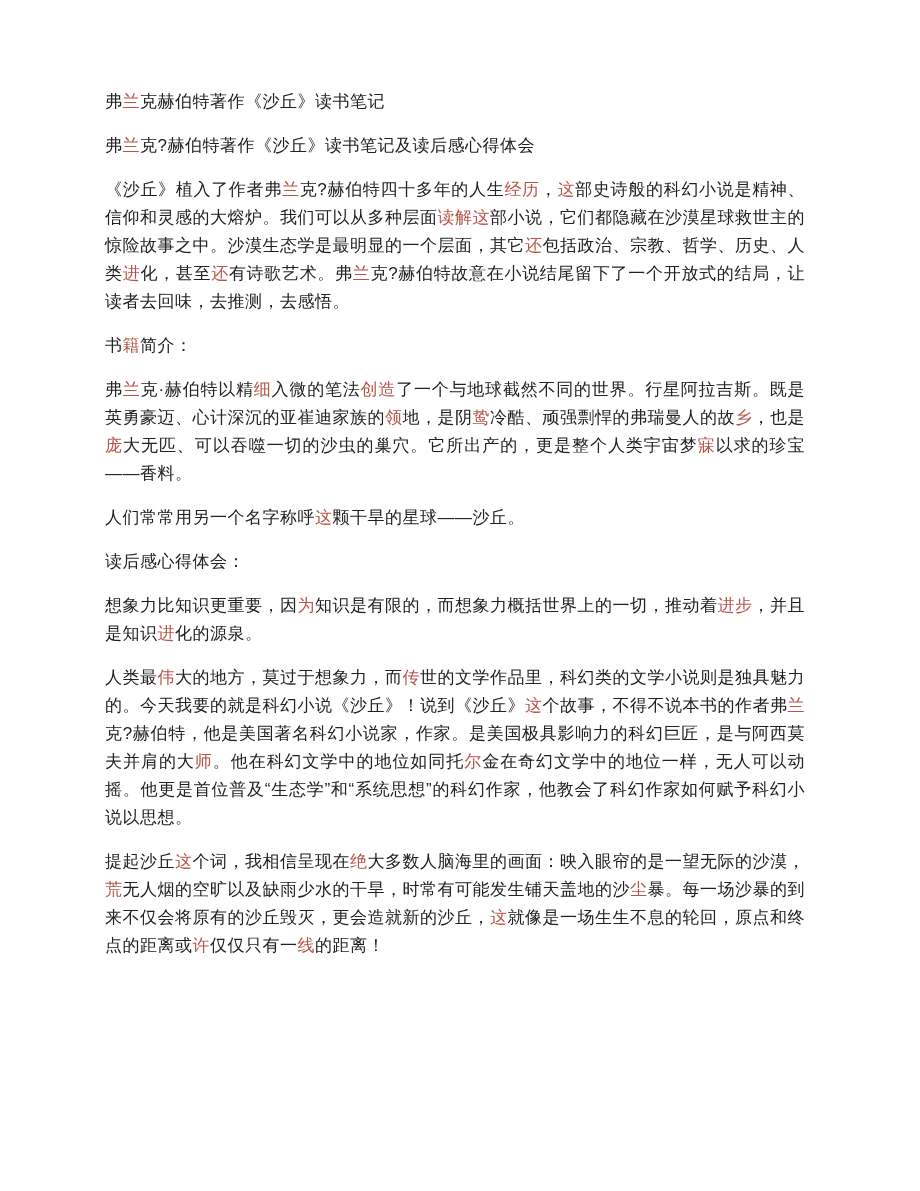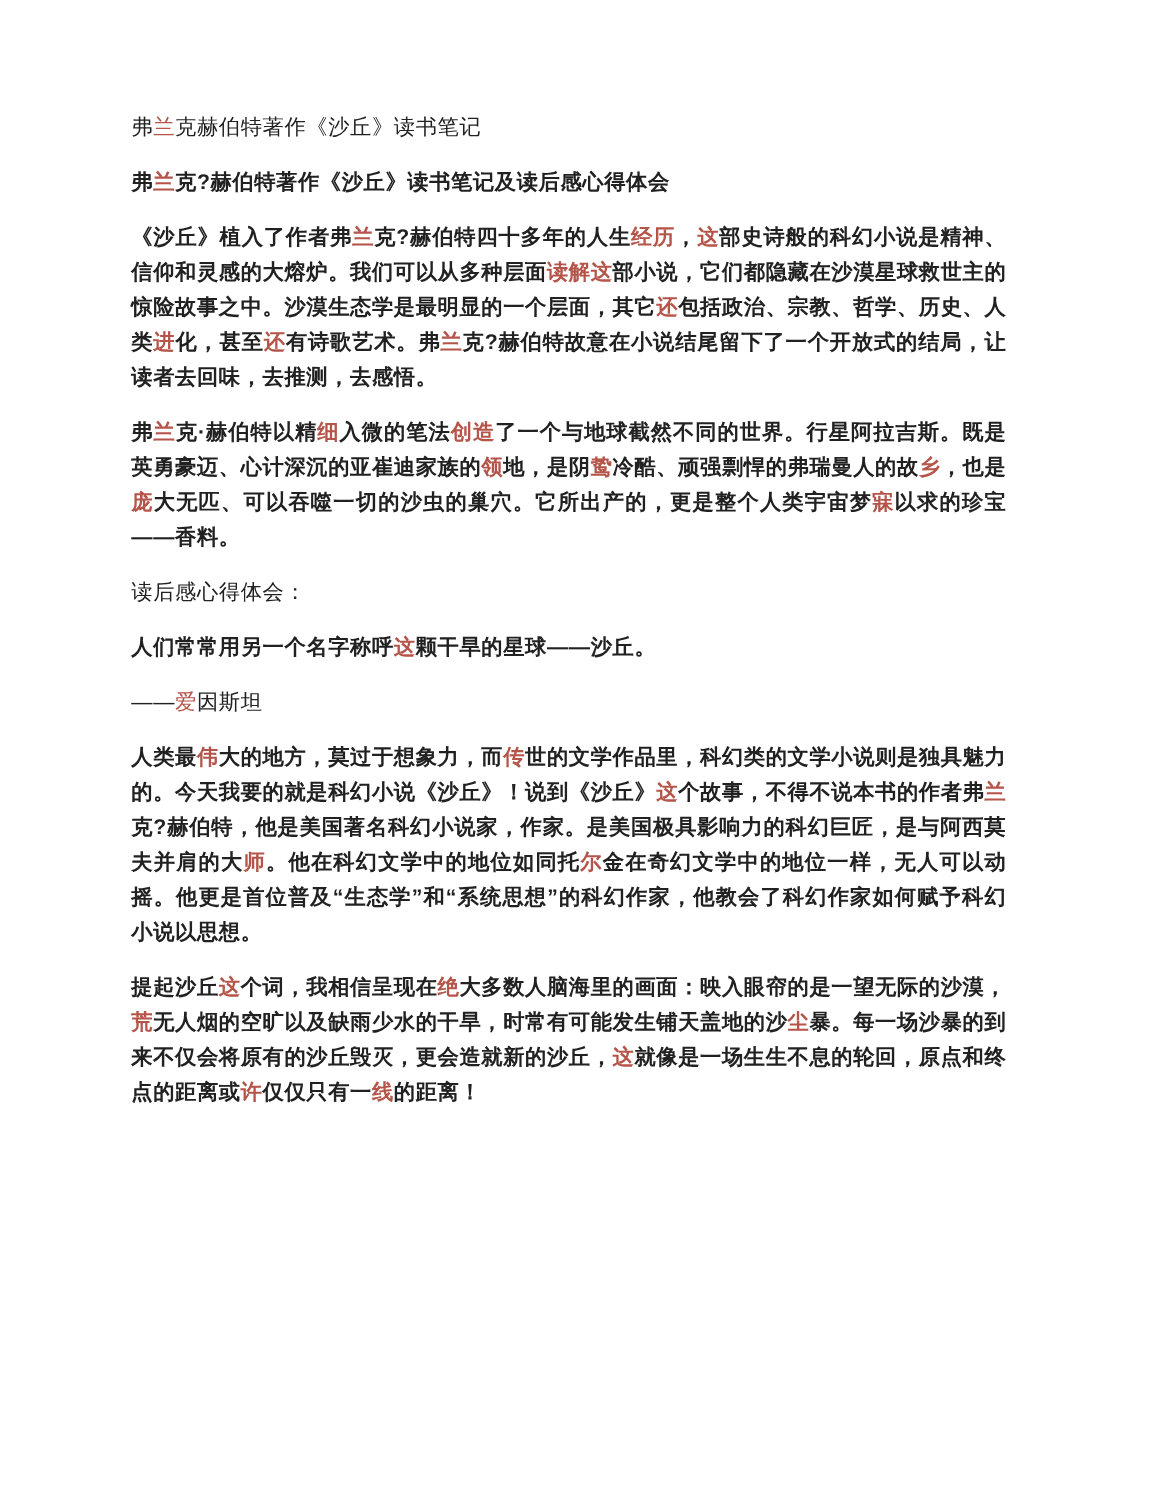--- a/index.html
+++ b/index.html
@@ -28,34 +28,35 @@
   .doc-body p.block{
     margin:0 5px 16px 0;
     font-size:17px;
     line-height:28px;
     color:var(--text);
     text-align:justify;
     letter-spacing:0.5px;
     word-break:break-all;
   }
   .doc-body p.block.bold{
-    font-weight:700;
+    font-weight:400;
   }
   .doc-body span.red{
     color:var(--red);
   }
 </style>
 </head>
 <body>
 
 <div class="page">
   <div class="doc-body" id="doc-body">
       <p class="block"><span>弗</span><span class="red">兰</span><span>克赫伯特著作《沙丘》读书笔记</span></p>
       <p class="block bold"><span>弗</span><span class="red">兰</span><span>克?赫伯特著作《沙丘》读书笔记及读后感心得体会</span></p>
       <p class="block bold"><span>《沙丘》植入了作者弗</span><span class="red">兰</span><span>克?赫伯特四十多年的人生</span><span class="red">经历</span><span>，</span><span class="red">这</span><span>部史诗般的科幻小说是精神、信仰和灵感的大熔炉。我们可以从多种层面</span><span class="red">读解</span><span class="red">这</span><span>部小说，它们都隐藏在沙漠星球救世主的惊险故事之中。沙漠生态学是最明显的一个层面，其它</span><span class="red">还</span><span>包括政治、宗教、哲学、历史、人类</span><span class="red">进</span><span>化，甚至</span><span class="red">还</span><span>有诗歌艺术。弗</span><span class="red">兰</span><span>克?赫伯特故意在小说结尾留下了一个开放式的结局，让读者去回味，去推测，去感悟。</span></p>
+      <p class="block"><span>书</span><span class="red">籍</span><span>简介：</span></p>
       <p class="block bold"><span>弗</span><span class="red">兰</span><span>克·赫伯特以精</span><span class="red">细</span><span>入微的笔法</span><span class="red">创造</span><span>了一个与地球截然不同的世界。行星阿拉吉斯。既是英勇豪迈、心计深沉的亚崔迪家族的</span><span class="red">领</span><span>地，是阴</span><span class="red">鸷</span><span>冷酷、顽强剽悍的弗瑞曼人的故</span><span class="red">乡</span><span>，也是</span><span class="red">庞</span><span>大无匹、可以吞噬一切的沙虫的巢穴。它所出产的，更是整个人类宇宙梦</span><span class="red">寐</span><span>以求的珍宝——香料。</span></p>
+      <p class="block bold"><span>人们常常用另一个名字称呼</span><span class="red">这</span><span>颗干旱的星球——沙丘。</span></p>
       <p class="block"><span>读后感心得体会：</span></p>
-      <p class="block bold"><span>人们常常用另一个名字称呼</span><span class="red">这</span><span>颗干旱的星球——沙丘。</span></p>
-      <p class="block"><span>——</span><span class="red">爱</span><span>因斯坦</span></p>
+      <p class="block bold"><span>想象力比知识更重要，因</span><span class="red">为</span><span>知识是有限的，而想象力概括世界上的一切，推动着</span><span class="red">进步</span><span>，并且是知识</span><span class="red">进</span><span>化的源泉。</span></p>
       <p class="block bold"><span>人类最</span><span class="red">伟</span><span>大的地方，莫过于想象力，而</span><span class="red">传</span><span>世的文学作品里，科幻类的文学小说则是独具魅力的。今天我要的就是科幻小说《沙丘》！说到《沙丘》</span><span class="red">这</span><span>个故事，不得不说本书的作者弗</span><span class="red">兰</span><span>克?赫伯特，他是美国著名科幻小说家，作家。是美国极具影响力的科幻巨匠，是与阿西莫夫并肩的大</span><span class="red">师</span><span>。他在科幻文学中的地位如同托</span><span class="red">尔</span><span>金在奇幻文学中的地位一样，无人可以动摇。他更是首位普及“生态学”和“系统思想”的科幻作家，他教会了科幻作家如何赋予科幻小说以思想。</span></p>
       <p class="block bold"><span>提起沙丘</span><span class="red">这</span><span>个词，我相信呈现在</span><span class="red">绝</span><span>大多数人脑海里的画面：映入眼帘的是一望无际的沙漠，</span><span class="red">荒</span><span>无人烟的空旷以及缺雨少水的干旱，时常有可能发生铺天盖地的沙</span><span class="red">尘</span><span>暴。每一场沙暴的到来不仅会将原有的沙丘毁灭，更会造就新的沙丘，</span><span class="red">这</span><span>就像是一场生生不息的轮回，原点和终点的距离或</span><span class="red">许</span><span>仅仅只有一</span><span class="red">线</span><span>的距离！</span></p>
     </div>
 </div>
 
 </body></html>

